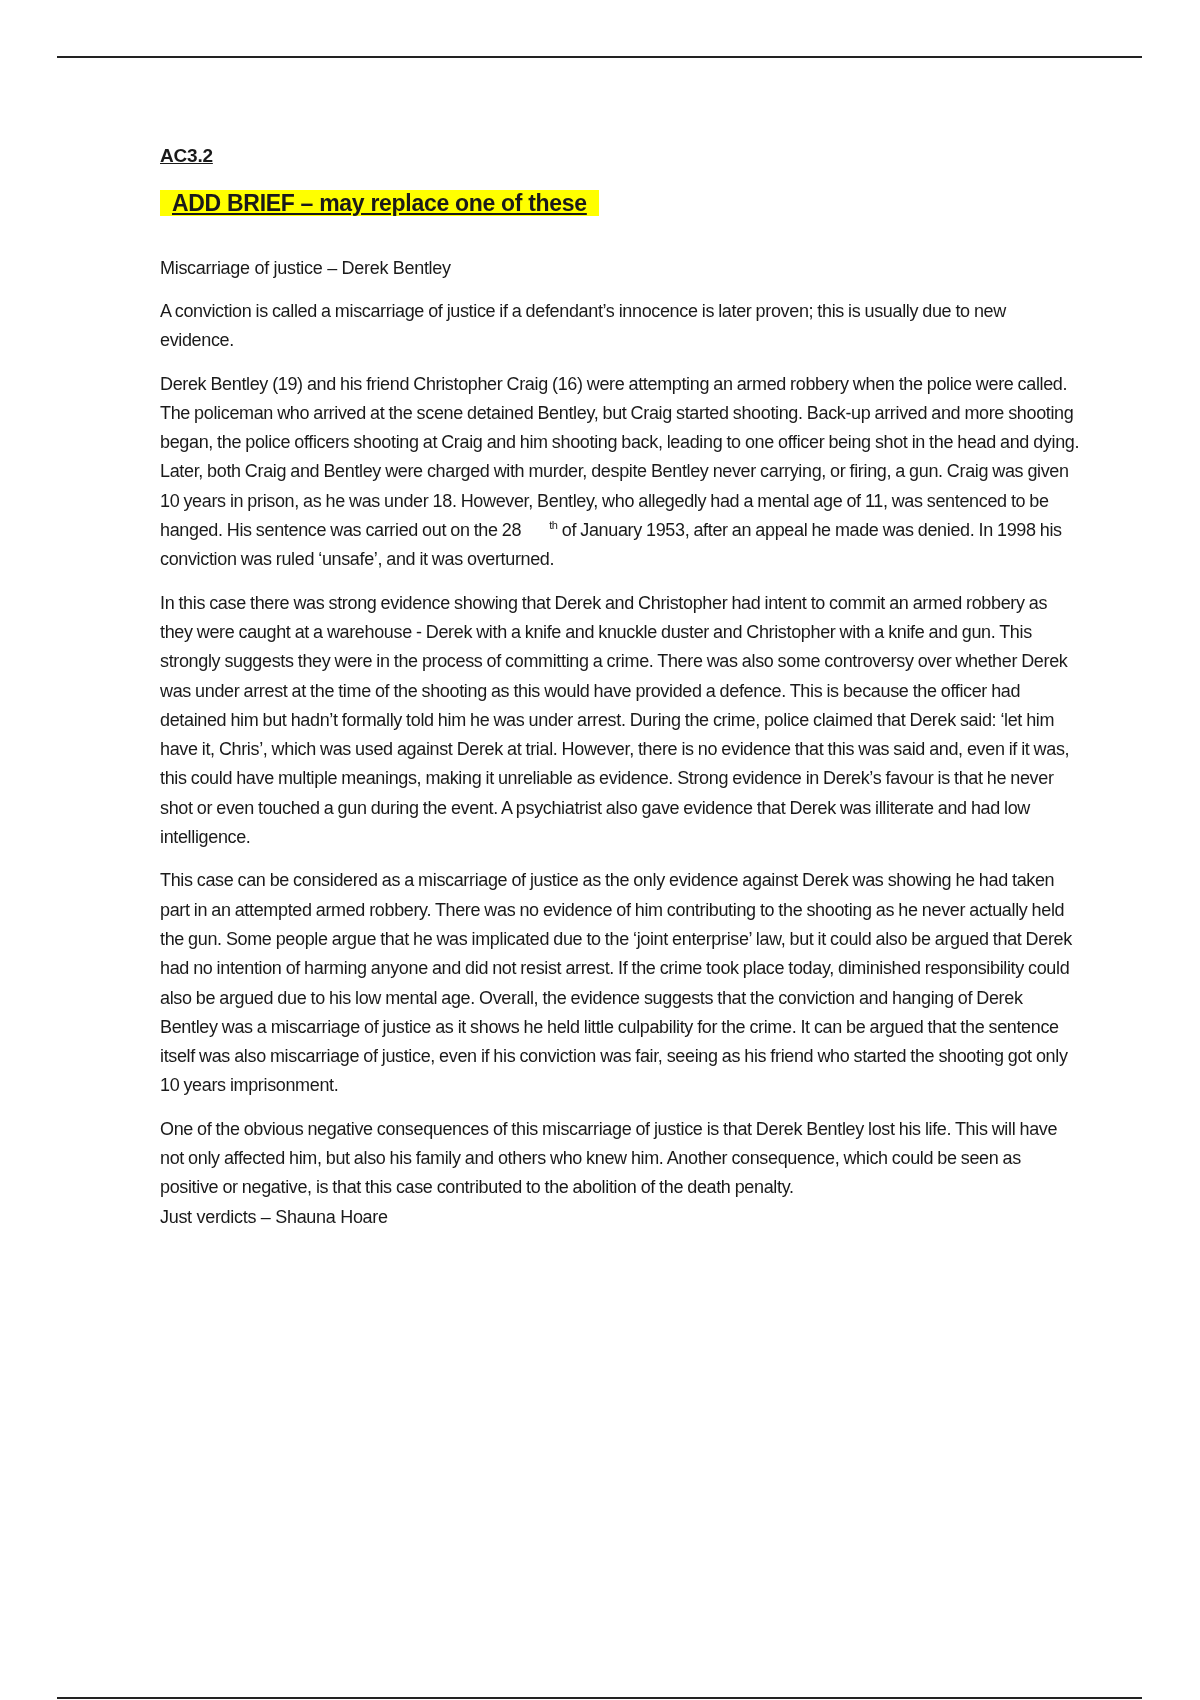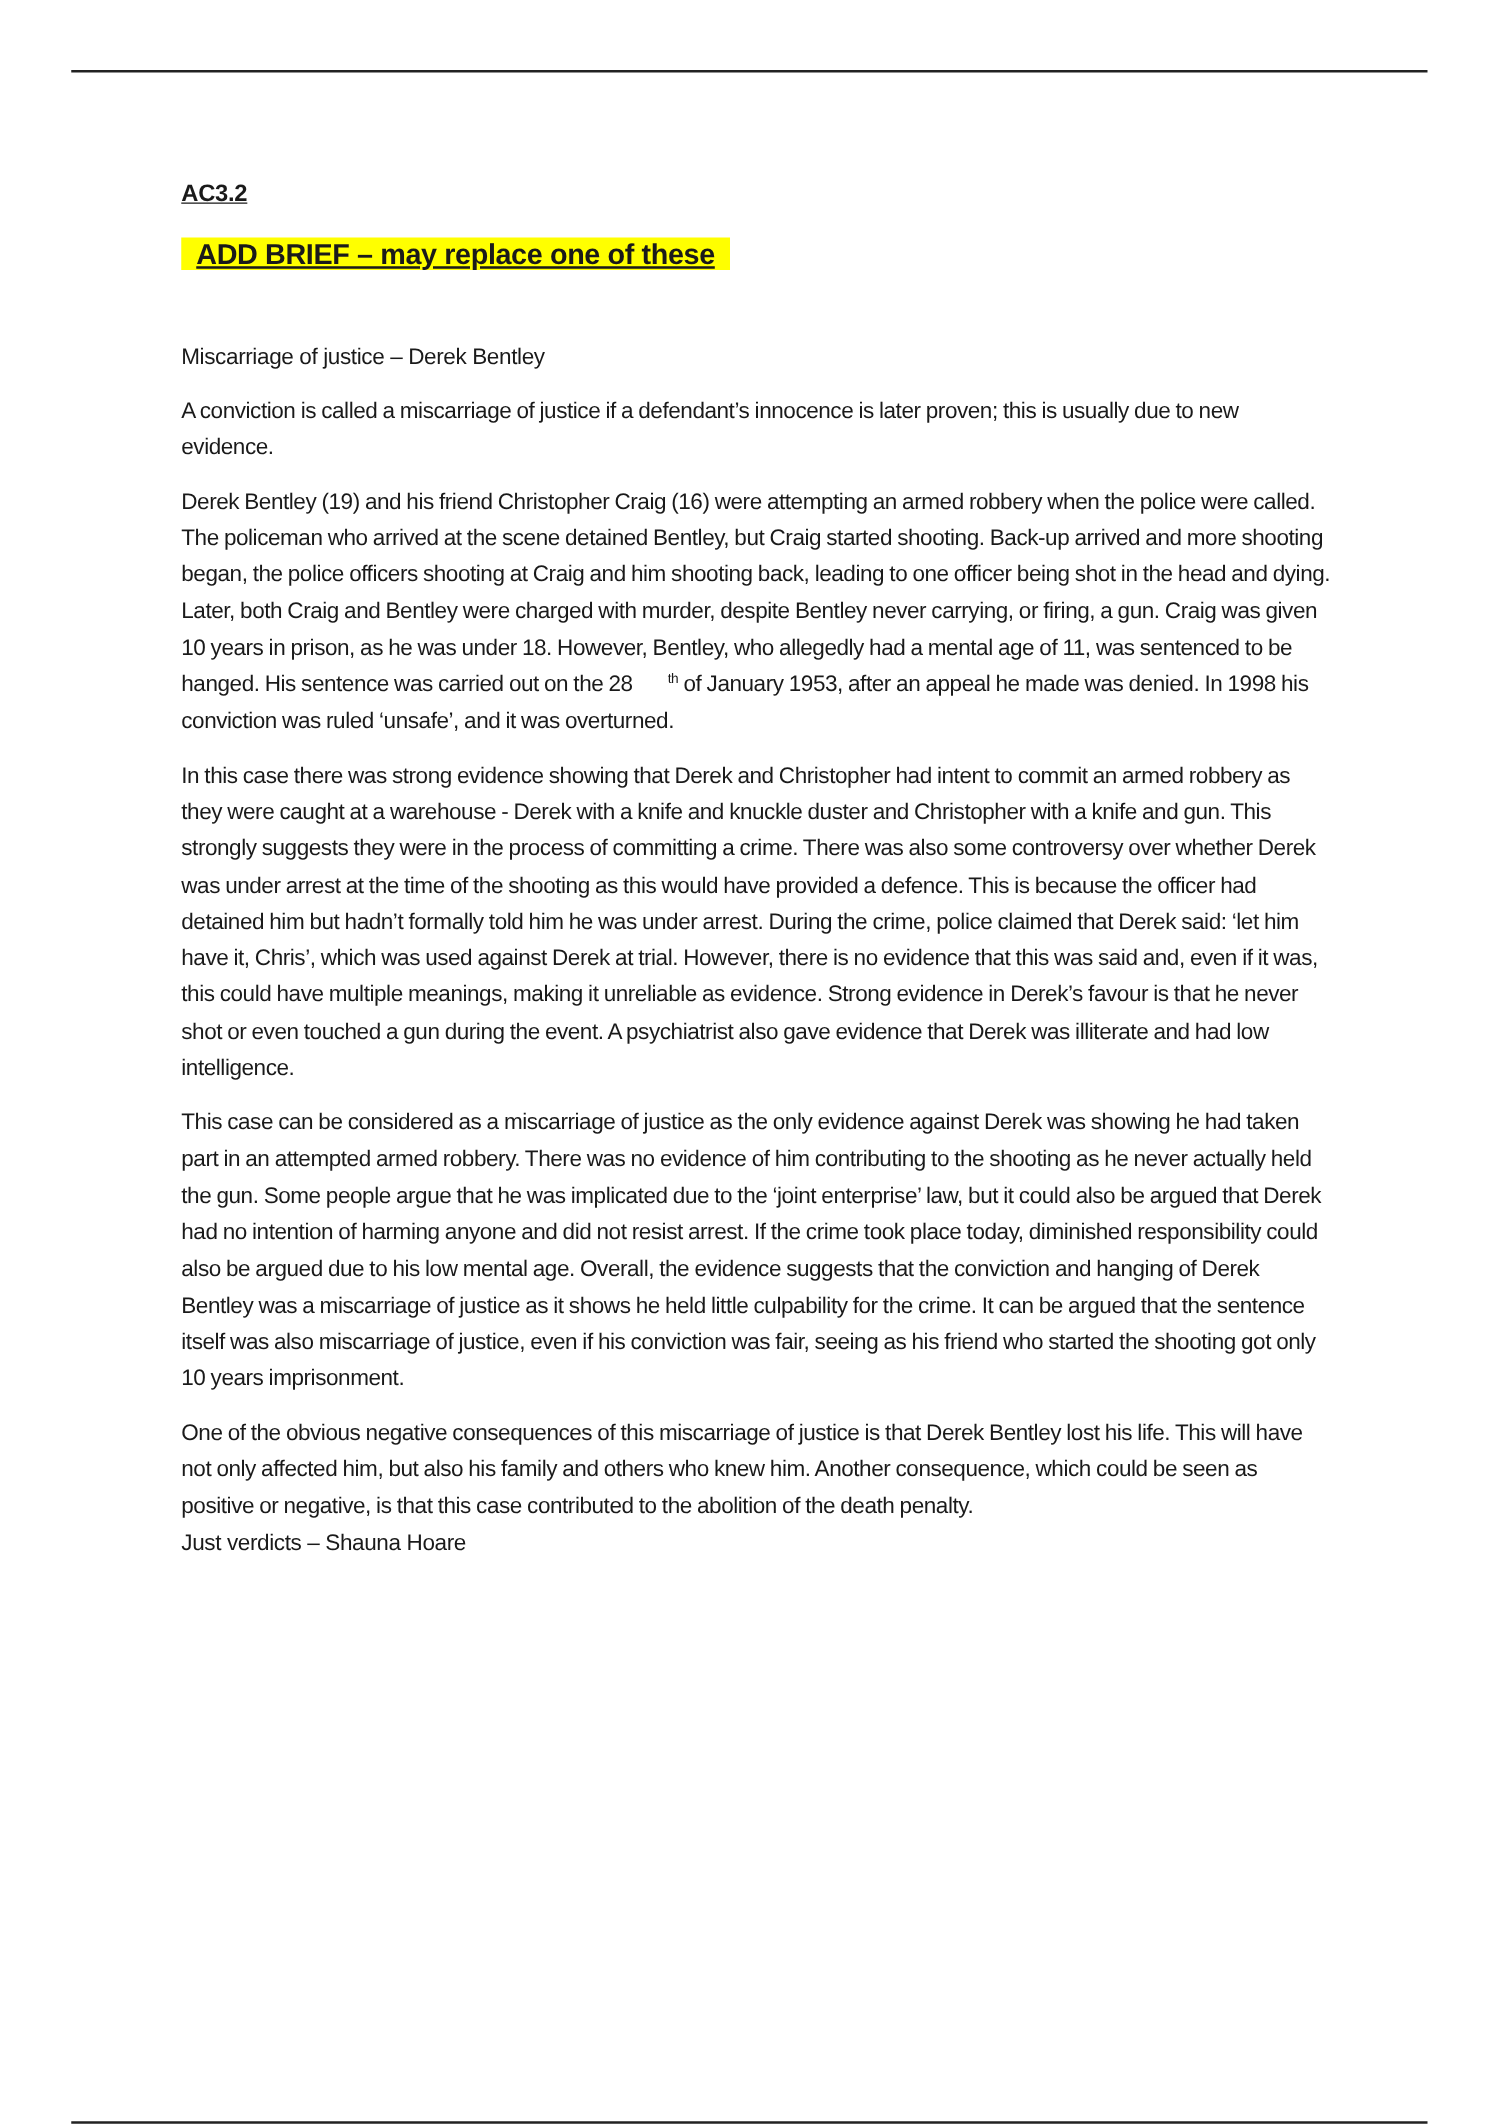--- a/index.html
+++ b/index.html
@@ -20,21 +20,21 @@
       left: 57px;
       width: 1085px;
       height: 2px;
       background: #222222;
     }
     .page-rule.top { top: 56px; }
     .page-rule.bottom { top: 1697px; }
 
     .content {
       position: absolute;
-      left: 145px;
+      left: 160px;
       top: 144px;
       width: 920px;
     }
     .section-code {
       font-size: 19px;
       font-weight: bold;
       text-decoration: underline;
       letter-spacing: -0.2px;
       margin: 0;
       line-height: 24px;
@@ -50,21 +50,21 @@
       background: #ffff00;
       text-decoration: underline;
       padding: 0 12px;
     }
     .case-heading {
       font-size: 18px;
       line-height: 29px;
       margin: 0;
       letter-spacing: -0.3px;
     }
-    .case-heading.first { margin-top: 53px; }
+    .case-heading.first { margin-top: 36px; }
     .case-heading.second { }
     p.body {
       font-size: 18px;
       line-height: 29.3px;
       margin: 14px 0 0 0;
       letter-spacing: -0.35px;
       word-spacing: -0.5px;
     }
     sup { font-size: 11px; line-height: 0; margin-left: 28px; }
   </style>

